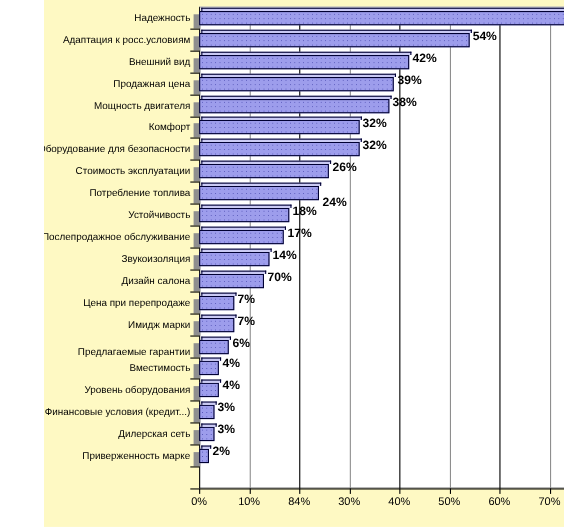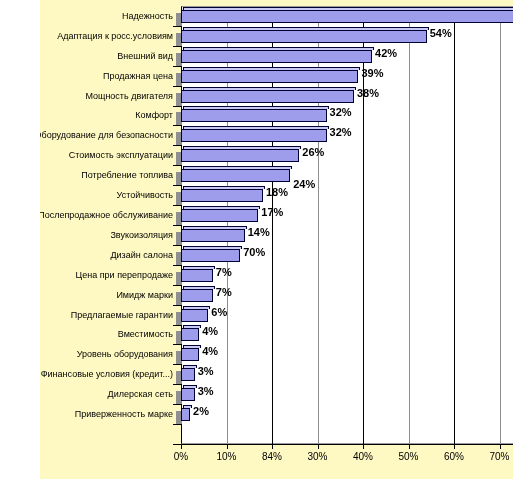--- a/index.html
+++ b/index.html
@@ -225,21 +225,21 @@
       </div>
       <div class="cat-row" style="height: 19.9091px;">
         <span class="cat-label">Дизайн салона</span>
       </div>
       <div class="cat-row" style="height: 19.9091px;">
         <span class="cat-label">Цена при перепродаже</span>
       </div>
       <div class="cat-row" style="height: 19.9091px;">
         <span class="cat-label">Имидж марки</span>
       </div>
-      <div class="cat-row" style="height: 19.9091px;">
+      <div class="cat-row" style="height: 19.9091px; align-items: flex-end;">
         <span class="cat-label">Предлагаемые гарантии</span>
       </div>
       <div class="cat-row" style="height: 19.9091px;">
         <span class="cat-label">Вместимость</span>
       </div>
       <div class="cat-row" style="height: 19.9091px;">
         <span class="cat-label">Уровень оборудования</span>
       </div>
       <div class="cat-row" style="height: 19.9091px;">
         <span class="cat-label">Финансовые условия (кредит...)</span>

